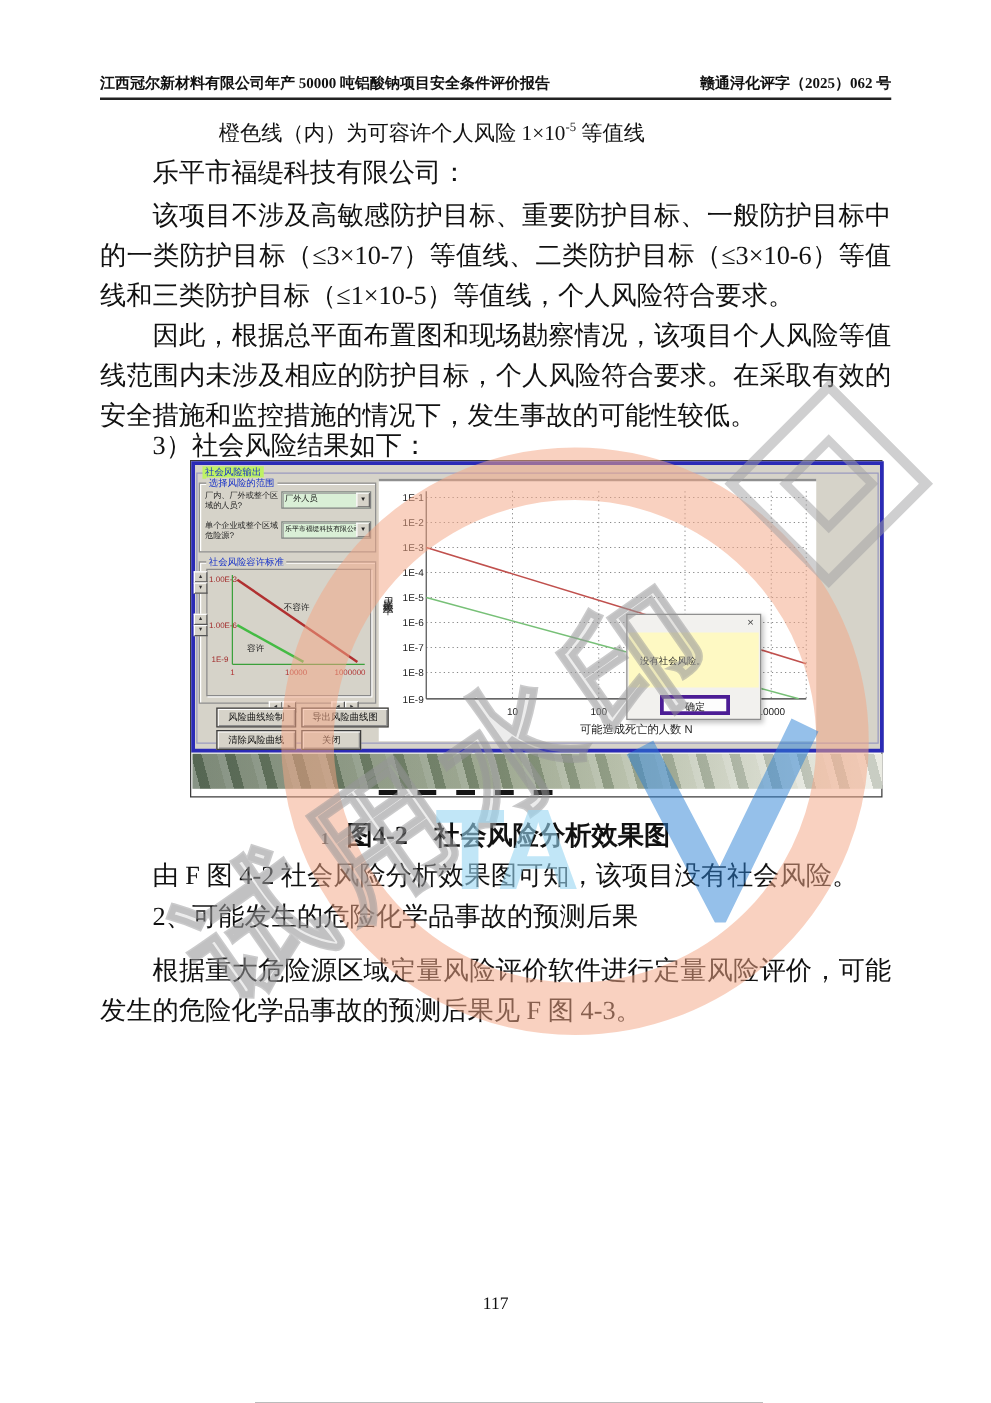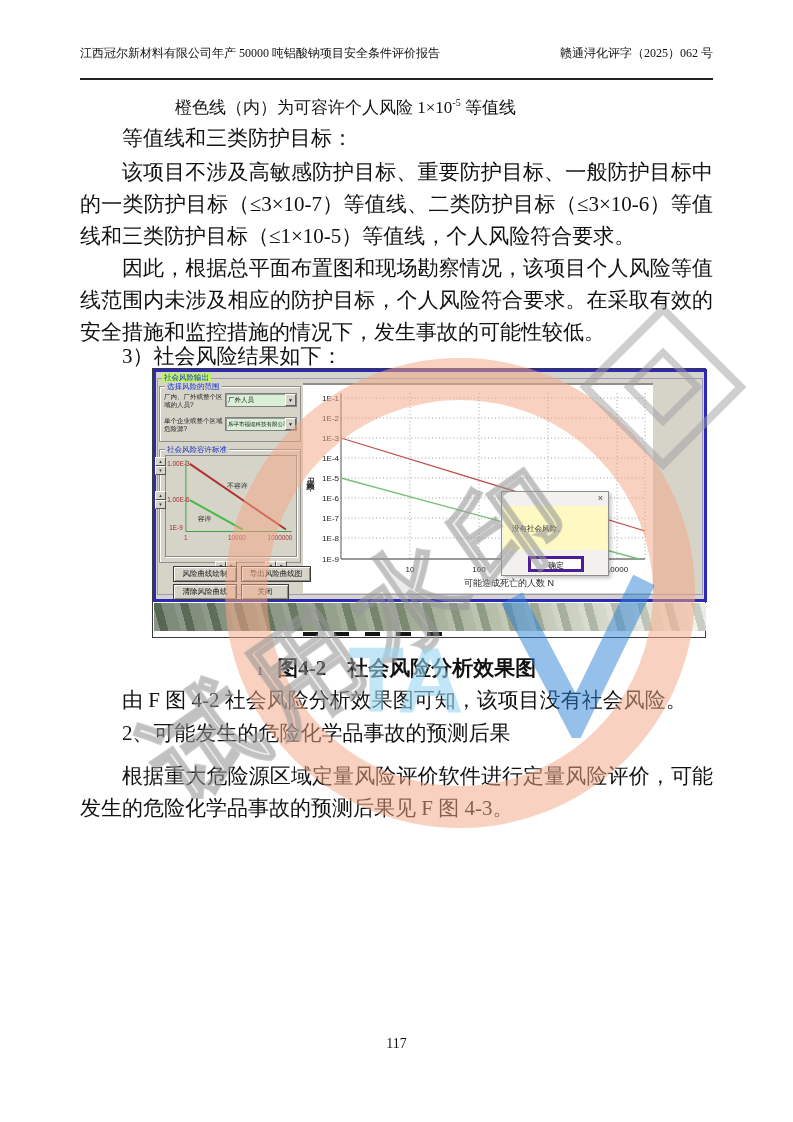--- a/index.html
+++ b/index.html
@@ -6,21 +6,21 @@
   html,body { background:#888; }
   .page {
     position:relative; width:793px; height:1122px; margin:0 auto;
     background:#ffffff; overflow:hidden;
     font-family:"Liberation Serif","DejaVu Serif",serif; color:#111;
   }
   
   .hdr {
     position:absolute; left:80px; right:80px; top:56px; height:24px;
     display:flex; justify-content:space-between; align-items:flex-end;
-    font-size:12px; border-bottom:2px solid #222; padding-bottom:16px;
+    font-size:12px; border-bottom:2px solid #222; padding-bottom:3px;font-weight:bold;
   }
   
   .txt { position:absolute; left:80px; right:80px; font-size:21px; line-height:32px; text-align:justify; }
   .note { font-size:17px; line-height:22px; text-align:left; }
   .ind { text-indent:2em; }
   sup { font-size:0.6em; }
   .caption { text-align:center; font-weight:bold; }
   .cap-art { font-size:13px; font-weight:bold; margin-right:14px; }
   .pageno { position:absolute; left:0; right:0; top:1036px; text-align:center; font-size:14px; }
 
@@ -91,21 +91,21 @@
 <div class="page">
 
   <div class="hdr">
     <span>江西冠尔新材料有限公司年产 50000 吨铝酸钠项目安全条件评价报告</span>
     <span>赣通浔化评字（2025）062 号</span>
   </div>
 
   <div class="txt note" style="top:92px; left:175px; right:auto;text-align:center;">
     <span>橙色线（内）为可容许个人风险 1×10</span><sup>-5</sup><span> 等值线</span>
   </div>
-  <div class="txt ind" style="top:122px;">等值线和三类防护目标：</div>
+  <div class="txt ind" style="top:122px;">乐平市福缇科技有限公司：</div>
   <div class="txt ind" style="top:156px;">该项目不涉及高敏感防护目标、重要防护目标、一般防护目标中的一类防护目标（≤3×10-7）等值线、二类防护目标（≤3×10-6）等值线和三类防护目标（≤1×10-5）等值线，个人风险符合要求。</div>
   <div class="txt ind" style="top:252px;">因此，根据总平面布置图和现场勘察情况，该项目个人风险等值线范围内未涉及相应的防护目标，个人风险符合要求。在采取有效的安全措施和监控措施的情况下，发生事故的可能性较低。</div>
   <div class="txt ind" style="top:340px;">3）社会风险结果如下：</div>
 
   <div class="fig">
     <div class="win-bg"></div>
     <div class="win-group"></div>
     <div class="wtitle">社会风险输出</div>
 
     <div class="gbox" style="left:6px; top:17px; width:142px; height:56px;">

